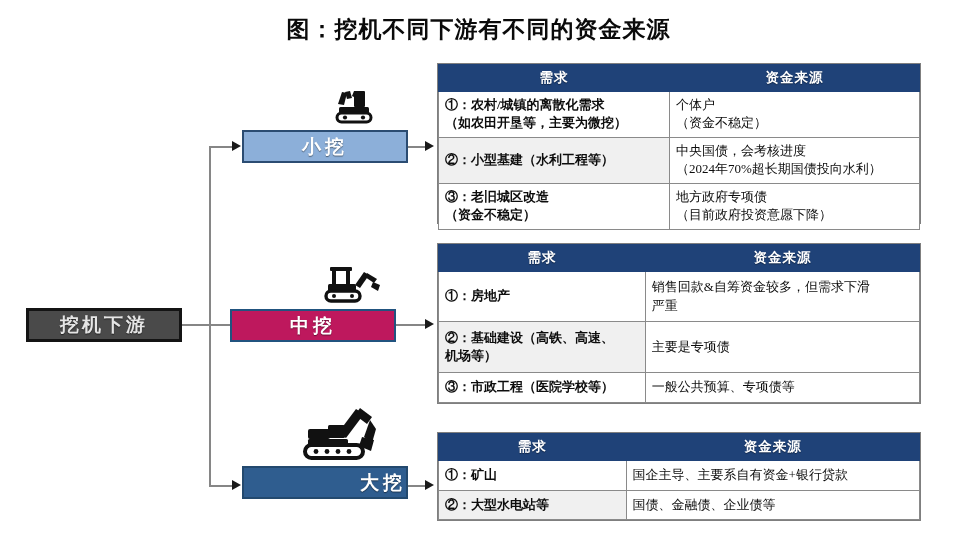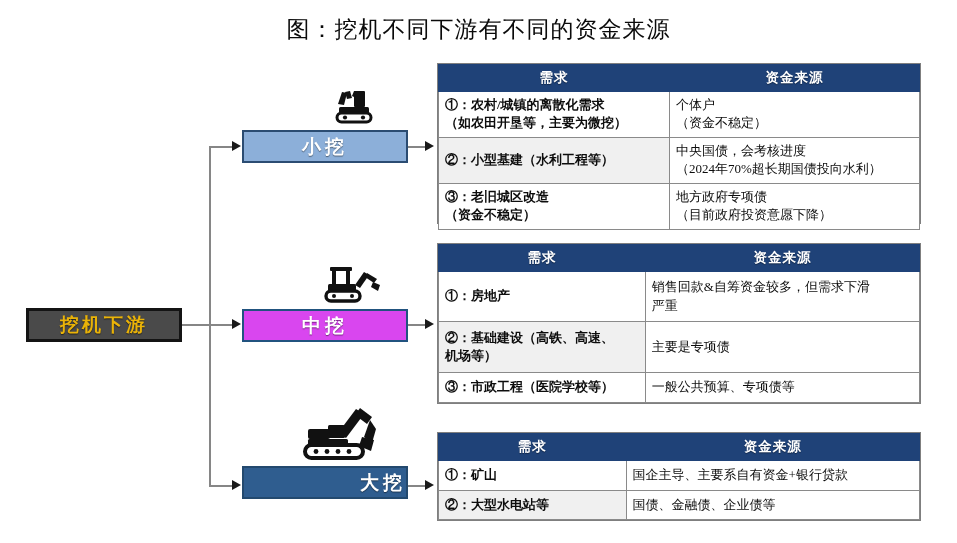--- a/index.html
+++ b/index.html
@@ -21,21 +21,21 @@
   }
 
   
   #chart-title {
     position: absolute;
     left: 0;
     top: 14px;
     width: 957px;
     text-align: center;
     font-size: 23px;
-    font-weight: normal;
+    font-weight: bold;
     letter-spacing: 1px;
     color: #0a0a0a;
     font-family: "Liberation Serif", "DejaVu Serif", serif;
     white-space: nowrap;
   }
 
   
   #root-node {
     position: absolute;
     left: 26px;
@@ -43,21 +43,21 @@
     width: 156px;
     height: 34px;
     background: #4a4a4a;
     border: 3px solid #141414;
     box-sizing: border-box;
     display: flex;
     align-items: center;
     justify-content: center;
   }
   #root-node .node-label {
-    color: #eab308;
+    color: #e5e5e5;
     font-size: 19px;
     font-weight: bold;
     letter-spacing: 3px;
     text-shadow: 0 1px 1px rgba(0,0,0,.55);
     font-family: "Liberation Serif", "DejaVu Serif", serif;
   }
 
   
   .cat-node {
     position: absolute;
@@ -70,21 +70,21 @@
   }
   .cat-node .node-label {
     color: #ffffff;
     font-size: 19px;
     font-weight: bold;
     letter-spacing: 4px;
     text-shadow: 0 1px 1px rgba(0,0,0,.45);
     font-family: "Liberation Serif", "DejaVu Serif", serif;
   }
   #cat-node-small  { left: 242px; top: 130px; background: #8cafd9; border: 2px solid #2b4c72; }
-  #cat-node-medium { left: 242px; top: 309px; background: #d946ef; border: 2px solid #21537f; }
+  #cat-node-medium { left: 230px; top: 309px; background: #be185d; border: 2px solid #21537f; }
   #cat-node-large  { left: 242px; top: 466px; background: #2f5d8f; border: 2px solid #23496e; justify-content: flex-end; }
 
   
   .excavator-icon {
     position: absolute;
   }
   #icon-small  { left: 332px; top: 88px;  width: 46px; height: 38px; }
   #icon-medium { left: 322px; top: 263px; width: 62px; height: 44px; }
   #icon-large  { left: 298px; top: 403px; width: 92px; height: 62px; }
 

